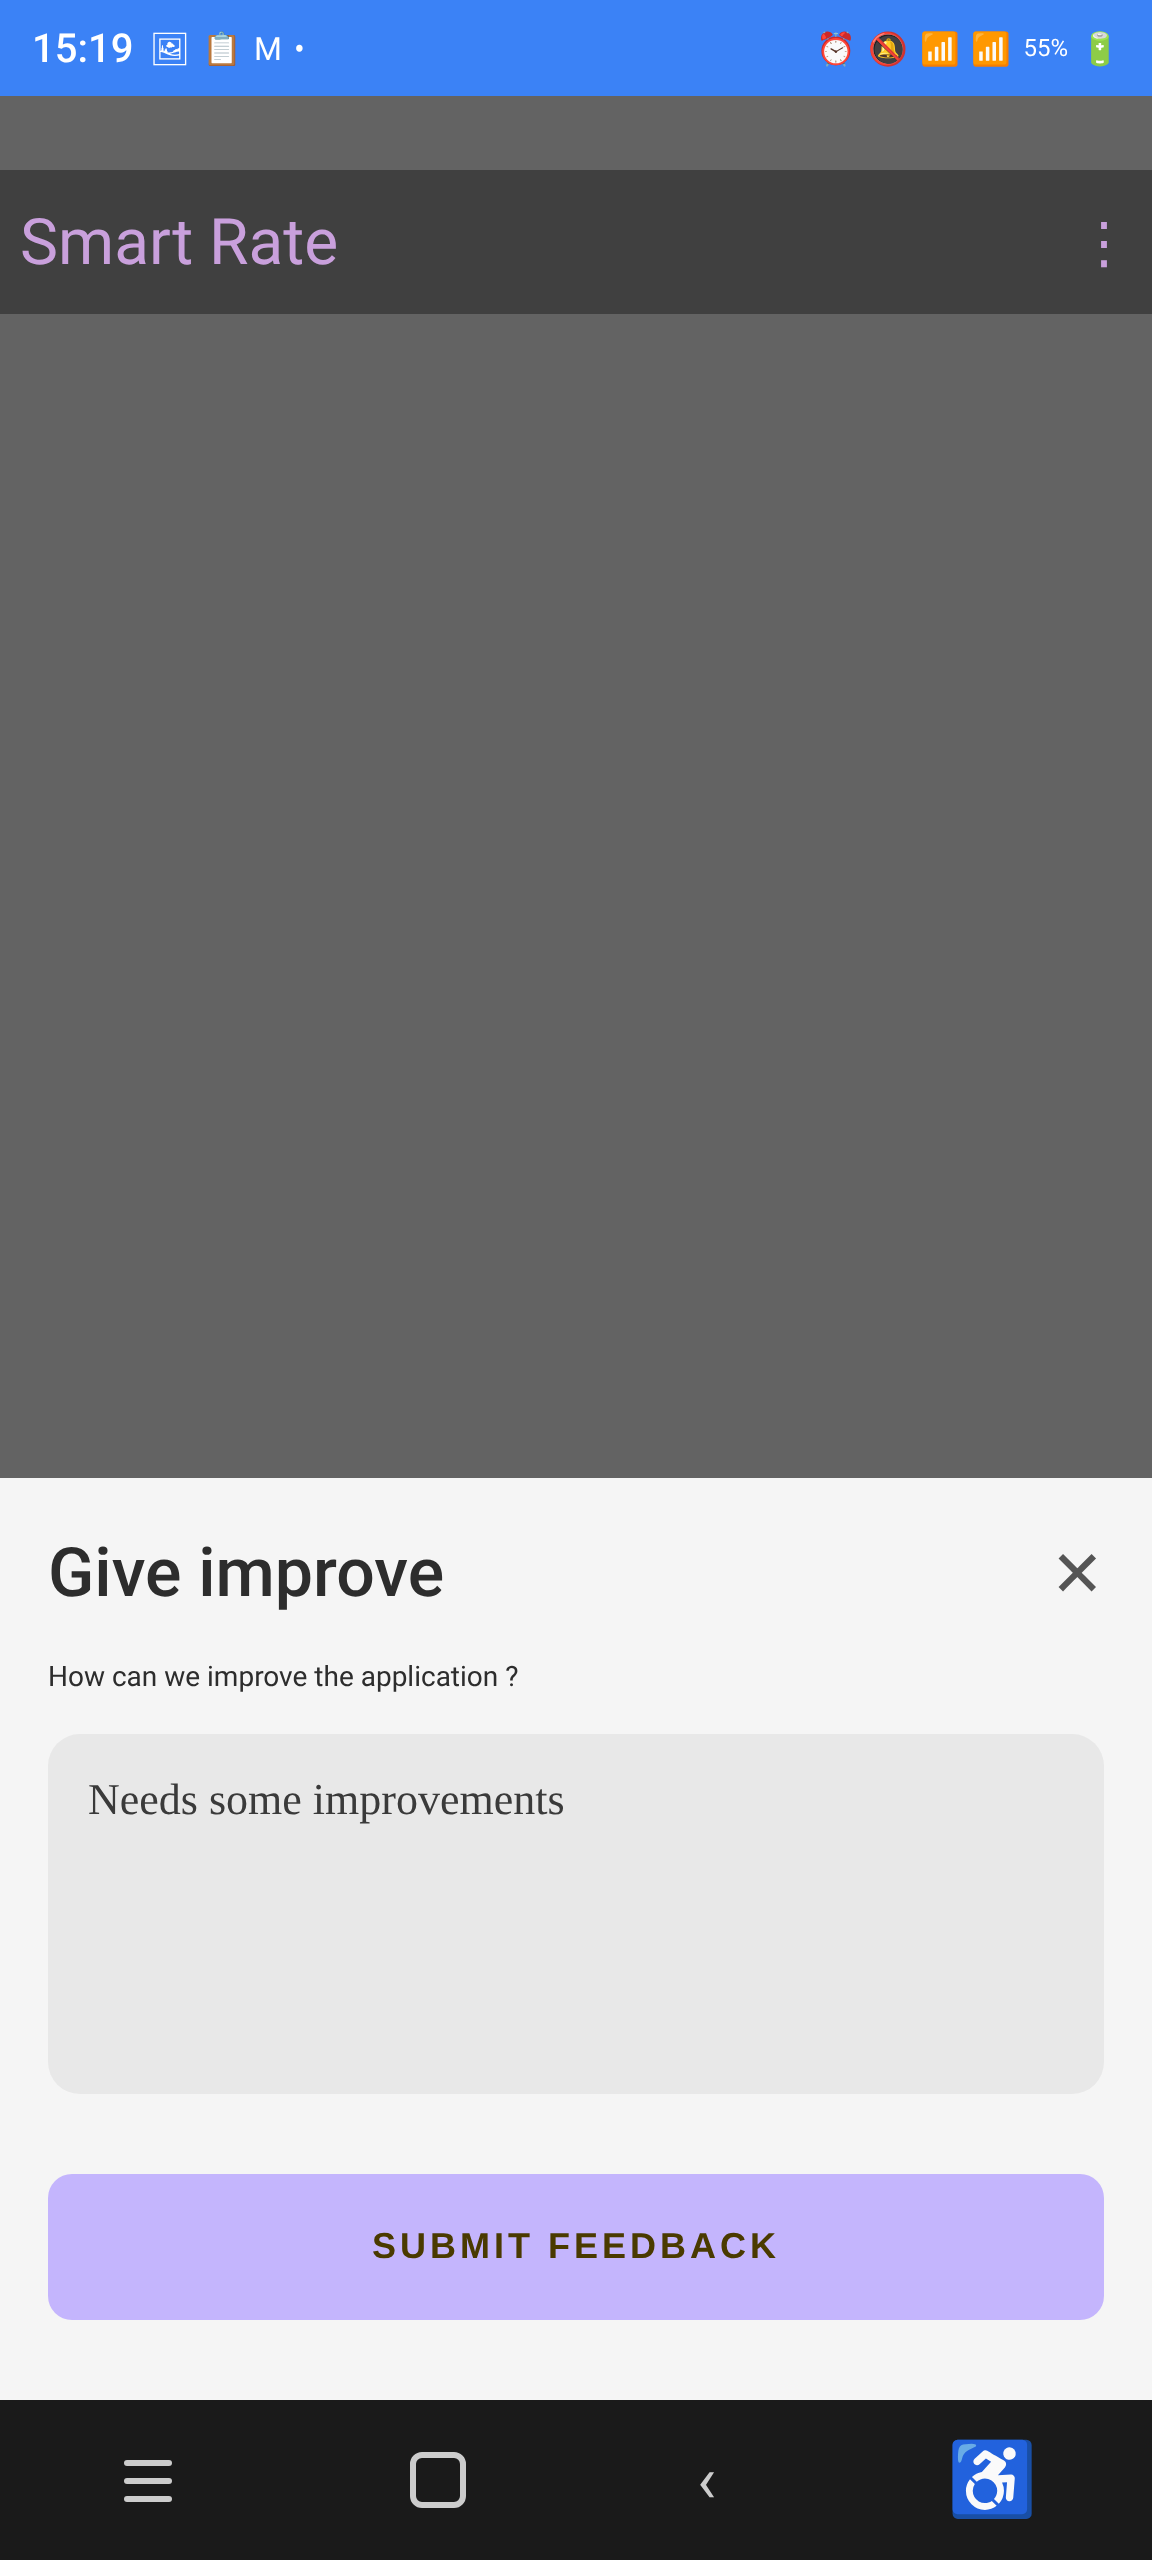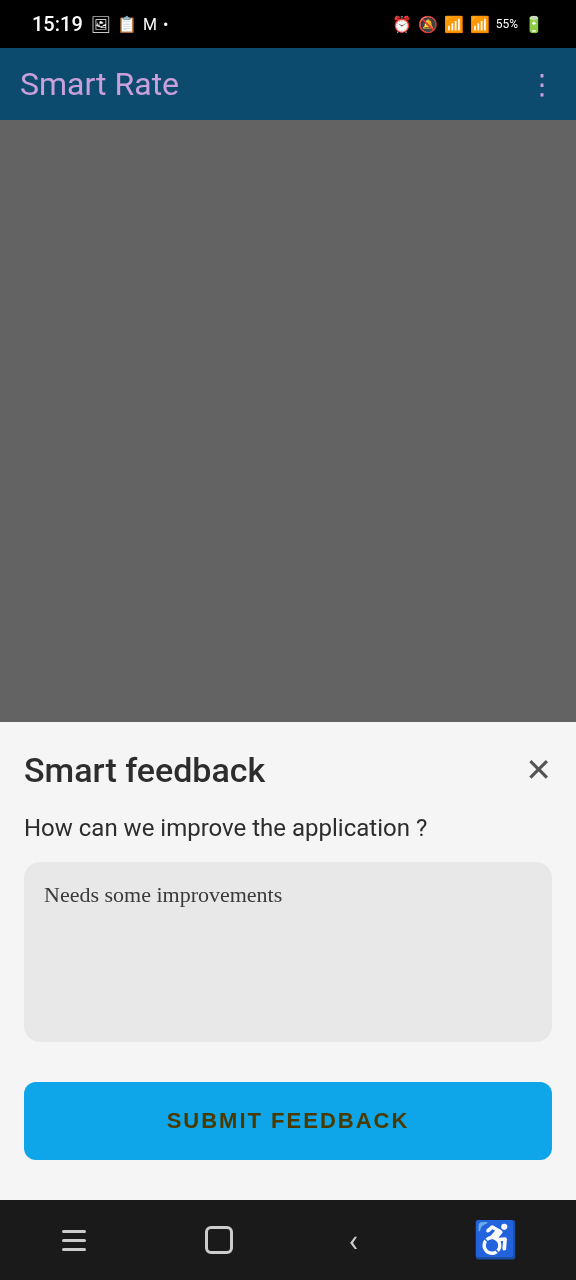--- a/index.html
+++ b/index.html
@@ -12,25 +12,25 @@
       background: #636363;
       display: flex;
       flex-direction: column;
       overflow: hidden;
     }
 
     
     .status-bar {
       width: 100%;
       height: 48px;
-      background: #000000;
+      background: #3b82f6;
       display: flex;
       align-items: center;
       justify-content: space-between;
-      padding: 0 32px;
+      padding: 0 16px;
       flex-shrink: 0;
     }
 
     .status-left {
       display: flex;
       align-items: center;
       gap: 8px;
     }
 
     .status-time {
@@ -62,26 +62,27 @@
 
     .battery-text {
       color: #ffffff;
       font-size: 12px;
     }
 
     
     .app-bar {
       width: 100%;
       height: 72px;
-      background: #0c4a6e;
+      background: #404040;
       display: flex;
       align-items: center;
       justify-content: space-between;
-      padding: 0 20px;
+      padding: 0 10px;
       flex-shrink: 0;
+      margin-top: 37px;
     }
 
     .app-title {
       color: #c9a0dc;
       font-size: 32px;
       font-weight: 400;
     }
 
     .app-bar-menu {
       color: #c9a0dc;
@@ -131,21 +132,21 @@
 
     .close-btn {
       color: #555555;
       font-size: 32px;
       cursor: pointer;
       line-height: 1;
     }
 
     .sheet-question {
       color: #2d2d2d;
-      font-size: 24px;
+      font-size: 14px;
       margin-bottom: 20px;
       font-weight: 400;
     }
 
     .feedback-textarea {
       width: 100%;
       background: #e8e8e8;
       border: none;
       border-radius: 16px;
       padding: 20px 20px;
@@ -153,25 +154,25 @@
       color: #3a3a3a;
       resize: none;
       height: 180px;
       outline: none;
       font-family: Liberation Serif, serif;
     }
 
     .submit-btn {
       width: 100%;
       margin-top: 36px;
-      background: #0ea5e9;
+      background: #c4b5fd;
       border: none;
       border-radius: 12px;
       padding: 26px 0;
-      font-size: 22px;
+      font-size: 18px;
       font-weight: 600;
       letter-spacing: 2px;
       color: #4a3a00;
       cursor: pointer;
       text-transform: uppercase;
     }
 
     
     .nav-bar {
       width: 100%;
@@ -251,21 +252,21 @@
   <span class="app-bar-menu">⋮</span>
 </div>
 
 <div class="main-content">
 
   <div class="bottom-sheet-backdrop">
     <div class="bottom-sheet">
 
       
       <div class="sheet-header">
-        <span class="sheet-title">Smart feedback</span>
+        <span class="sheet-title">Give improve</span>
         <span class="close-btn">✕</span>
       </div>
 
       
       <p class="sheet-question">How can we improve the application ?</p>
 
       
       <textarea class="feedback-textarea" placeholder="Needs some improvements" style="">Needs some improvements</textarea>
 
       

